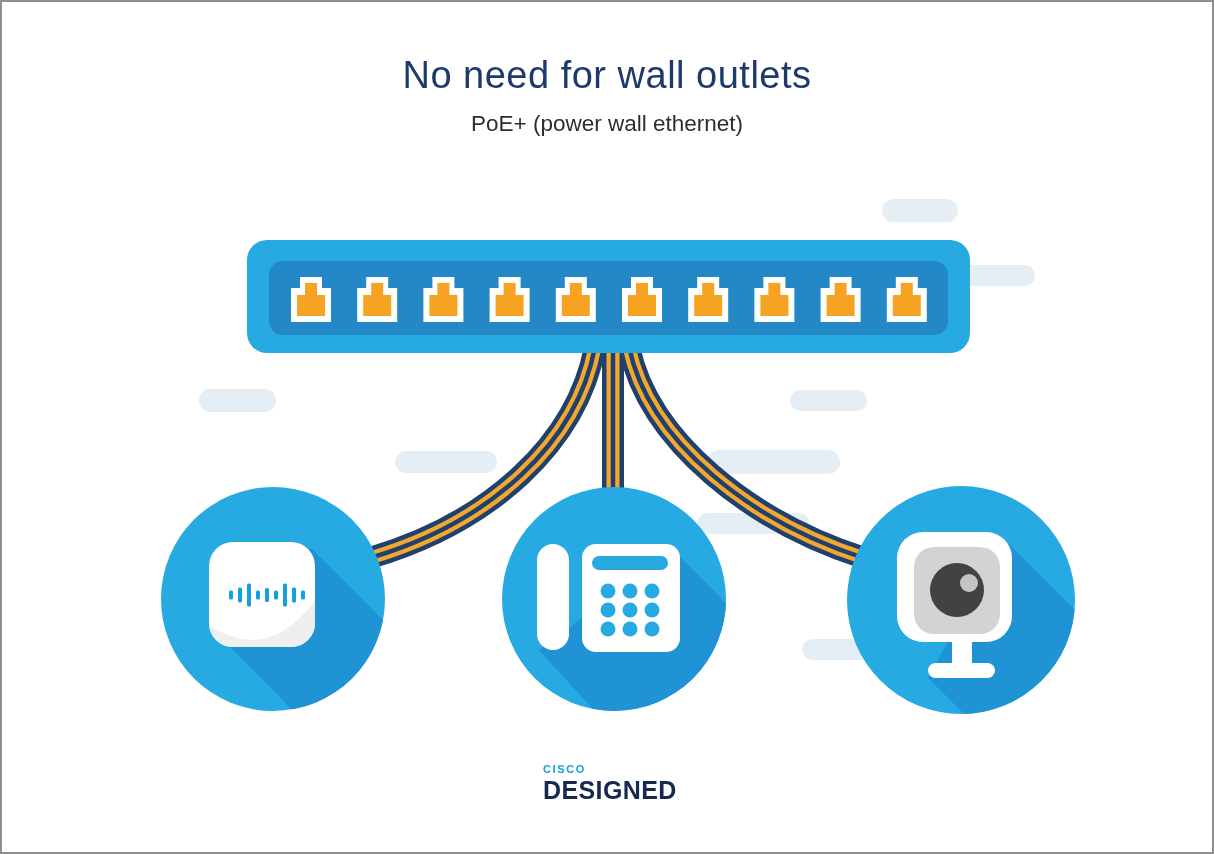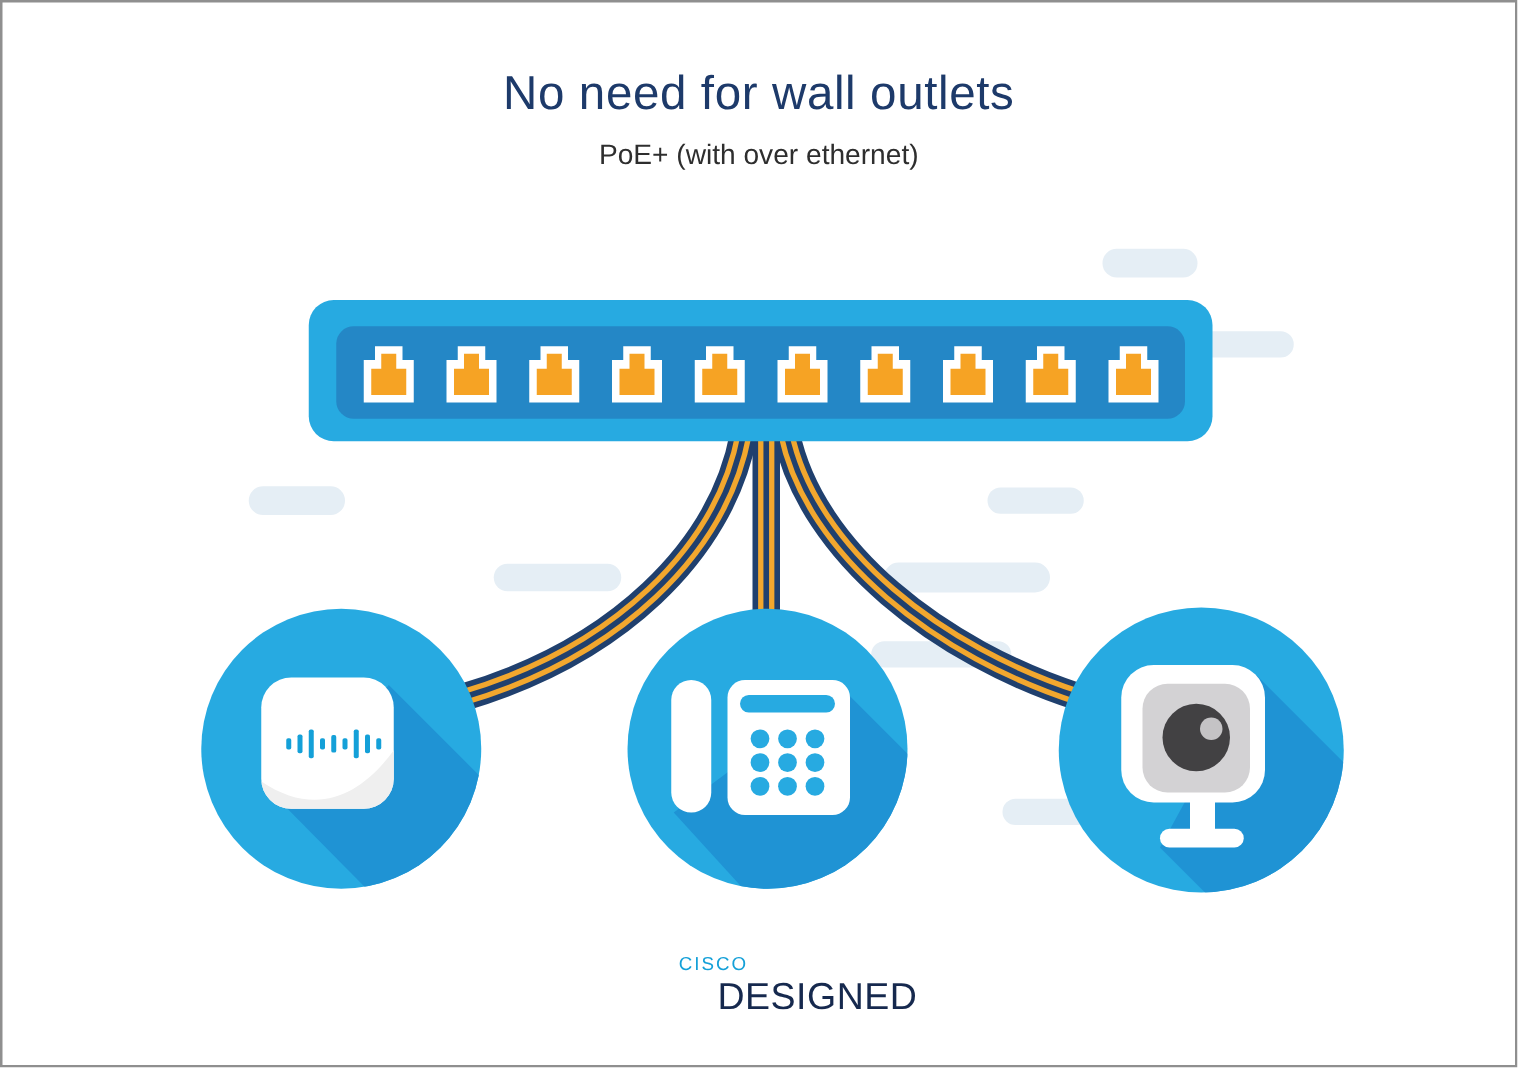--- a/index.html
+++ b/index.html
@@ -23,37 +23,37 @@
   }
   .subhead{
     position:absolute; left:0; top:106px; width:100%; text-align:center;
     color:var(--body_text); font-size:22.5px; line-height:31px; font-weight:400;
   }
   .illustration{position:absolute; left:0; top:0;}
   .logo{
     position:absolute; left:541px; top:761px; text-align:left;
   }
   .logo .brand{
-    color:var(--cisco_blue); font-size:15px; font-weight:normal; letter-spacing:1.6px;
+    color:var(--cisco_blue); font-size:11px; font-weight:bold; letter-spacing:1.6px;
     display:block;
   }
   .logo .wordmark{
-    color:var(--designed_navy); font-size:30px; font-weight:400; letter-spacing:.4px;
-    display:block; margin-top:1px;margin-left:31px;
+    color:var(--designed_navy); font-size:25px; font-weight:700; letter-spacing:.4px;
+    display:block; margin-top:1px;
   }
 </style>
 </head>
 <body>
 
 <div class="page">
 
   <div class="headline">No need for wall outlets</div>
 
   <div class="subhead">
-    <div>PoE+ (with over ethernet)</div>
+    <div>PoE+ (power wall ethernet)</div>
   </div>
 
   <svg class="illustration" width="1214" height="854" viewBox="0 0 1214 854">
     <defs>
       <clipPath id="clip-left-circle">
           <circle cx="271" cy="597" r="112"></circle>
         </clipPath>
       <clipPath id="clip-mid-circle">
           <circle cx="612" cy="597" r="112"></circle>
         </clipPath>

